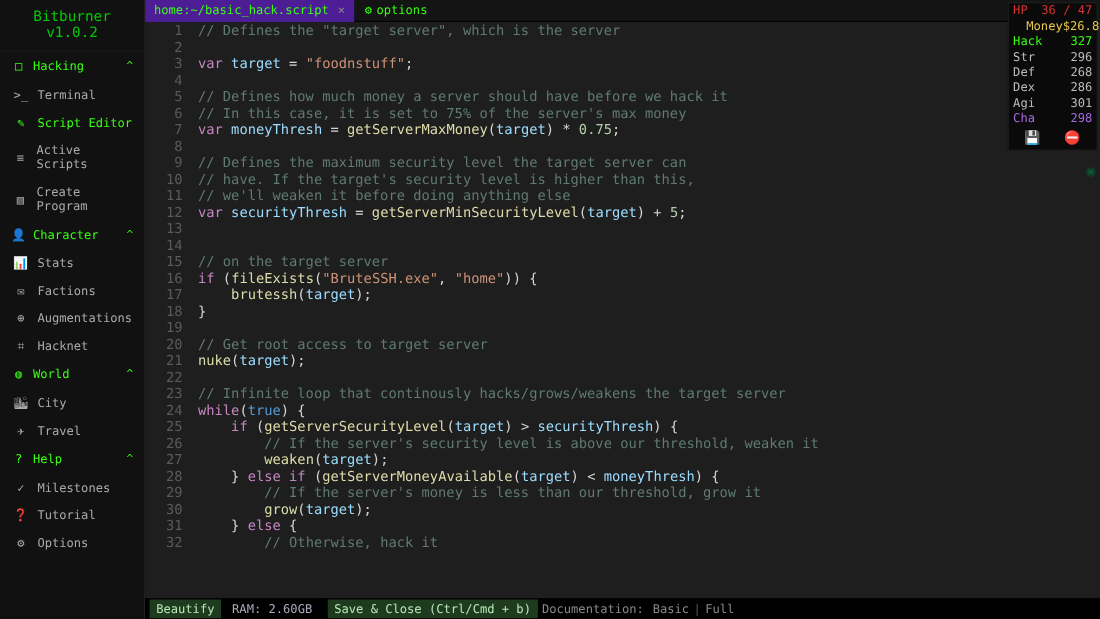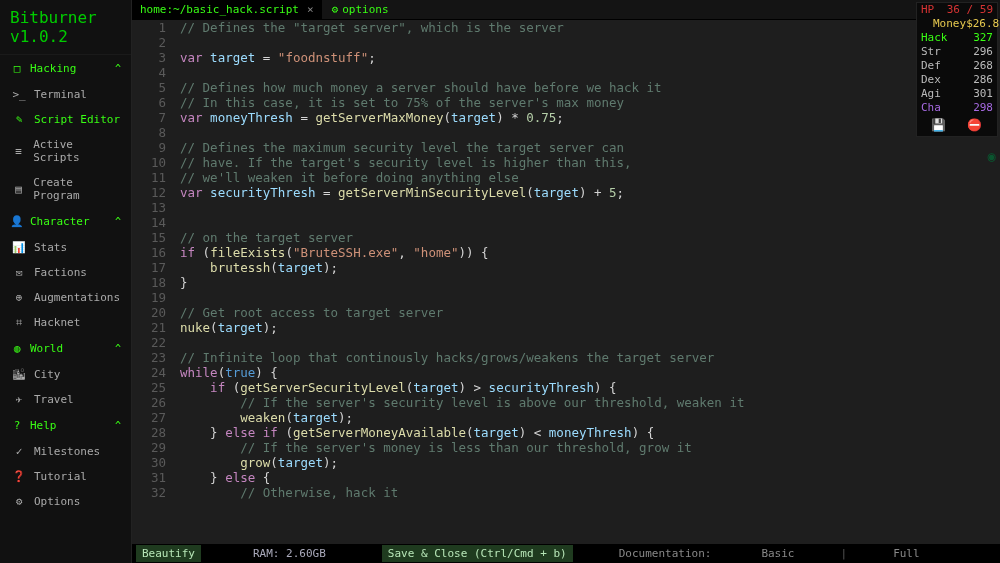--- a/index.html
+++ b/index.html
@@ -1,52 +1,52 @@
 <!DOCTYPE html>
 <html><head>
 <meta charset="utf-8">
 <style>
   * { box-sizing: border-box; margin: 0; padding: 0; }
   body { background:#000; font-family: "Lucida Console", Monaco, monospace; font-size:12px; color:#ccc; width:1000px; height:563px; overflow:hidden; position:relative; }
   
   
   .sidebar { position:absolute; left:0; top:0; width:132px; height:563px; background:#111; border-right:1px solid #222; }
-  .sb-title { color:#0c0; padding:8px 10px; font-size:16px; border-bottom:1px solid #1a1a1a; cursor:default; }
+  .sb-title { color:#0c0; padding:8px 10px; font-size:13px; border-bottom:1px solid #1a1a1a; cursor:default;text-align:center; }
   .sb-section { display:flex; align-items:center; justify-content:space-between; padding:7px 10px; color:#39ff14; font-size:11px; cursor:pointer; }
   .sb-section .ico { width:14px; display:inline-block; text-align:center; margin-right:6px; font-size:11px; }
   .sb-section .lbl { flex:1; }
   .sb-section .chev { font-size:10px; color:inherit; }
   .sb-item { display:flex; align-items:center; padding:6px 10px 6px 12px; color:#aaa; font-size:11px; cursor:pointer; }
   .sb-item.active { color:#39ff14; }
   .sb-item .ico { width:14px; display:inline-block; text-align:center; margin-right:8px; font-size:11px; }
   .sb-section-ico { display:inline-flex; align-items:center; }
 
   
   .main { position:absolute; left:132px; top:0; right:0; bottom:19px; background:#1e1e1e; }
   .tabbar { display:flex; align-items:center; height:20px; background:#141414; border-bottom:1px solid #000; }
-  .tab { display:flex; align-items:center; height:20px; padding:0 8px; background:#000000; color:#39ff14; font-size:11px; margin-right:2px; }
+  .tab { display:flex; align-items:center; height:20px; padding:0 8px; background:#4c1d95; color:#39ff14; font-size:11px; margin-right:2px; }
   .tab .x { margin-left:8px; color:#888; font-size:11px; cursor:pointer; }
   .options-btn { display:flex; align-items:center; color:#39ff14; font-size:11px; padding:0 8px; cursor:pointer; }
   .options-btn .gear { margin-right:4px; }
   
   .code { position:absolute; left:0; top:20px; right:0; bottom:0; overflow:hidden; font-size:12.5px; line-height:15px; }
   .line { display:flex; }
   .gutter { width:48px; text-align:right; padding-right:14px; color:#5a5a5a; user-select:none; flex-shrink:0; }
   .linetxt { white-space:pre; color:#d4d4d4; }
   .cm  { color:#5f7a6e; }  
   .kw  { color:#c586c0; }  
   .kw2 { color:#569cd6; }  
   .fn  { color:#dcdcaa; }  
   .str { color:#ce9178; }  
   .id  { color:#9cdcfe; }  
   .num { color:#b5cea8; }  
   .pn  { color:#d4d4d4; }  
   
   
-  .bottombar { position:absolute; left:132px; right:0; bottom:0; height:19px; background:#000; display:flex; align-items:center; font-size:11px;gap:42px; }
+  .bottombar { position:absolute; left:132px; right:0; bottom:0; height:19px; background:#000; display:flex; align-items:center; font-size:11px; }
   .bb-btn { background:#1f3b1f; color:#b7e6b7; padding:2px 6px; margin-left:4px; cursor:pointer; }
   .bb-txt { color:#aab; padding:0 10px; }
   .bb-link { color:#888; padding:0 4px; cursor:pointer; }
   .bb-sep { color:#555; }
   
   
   .hud { position:absolute; right:2px; top:2px; width:82px; background:#0a0a0a; border:1px solid #222; font-size:11px; }
   .hud-row { display:flex; justify-content:space-between; padding:0px 4px; line-height:14px; }
   .hud .hp    { color:#d63333; }
   .hud .money { color:#e6c94f;padding-left:16px; }
@@ -297,21 +297,21 @@
   <span class="bb-link">Documentation:</span>
   <span class="bb-link">Basic</span>
   <span class="bb-sep">|</span>
   <span class="bb-link">Full</span>
 </div>
 
 <div class="hud">
   <div id="hud-rows">
       <div class="hud-row hp">
         <span>HP</span>
-        <span>36 / 59</span>
+        <span>36 / 47</span>
       </div>
       <div class="hud-row money">
         <span>Money</span>
         <span>$26.819b</span>
       </div>
       <div class="hud-row hack">
         <span>Hack</span>
         <span>327</span>
       </div>
       <div class="hud-row stat">

